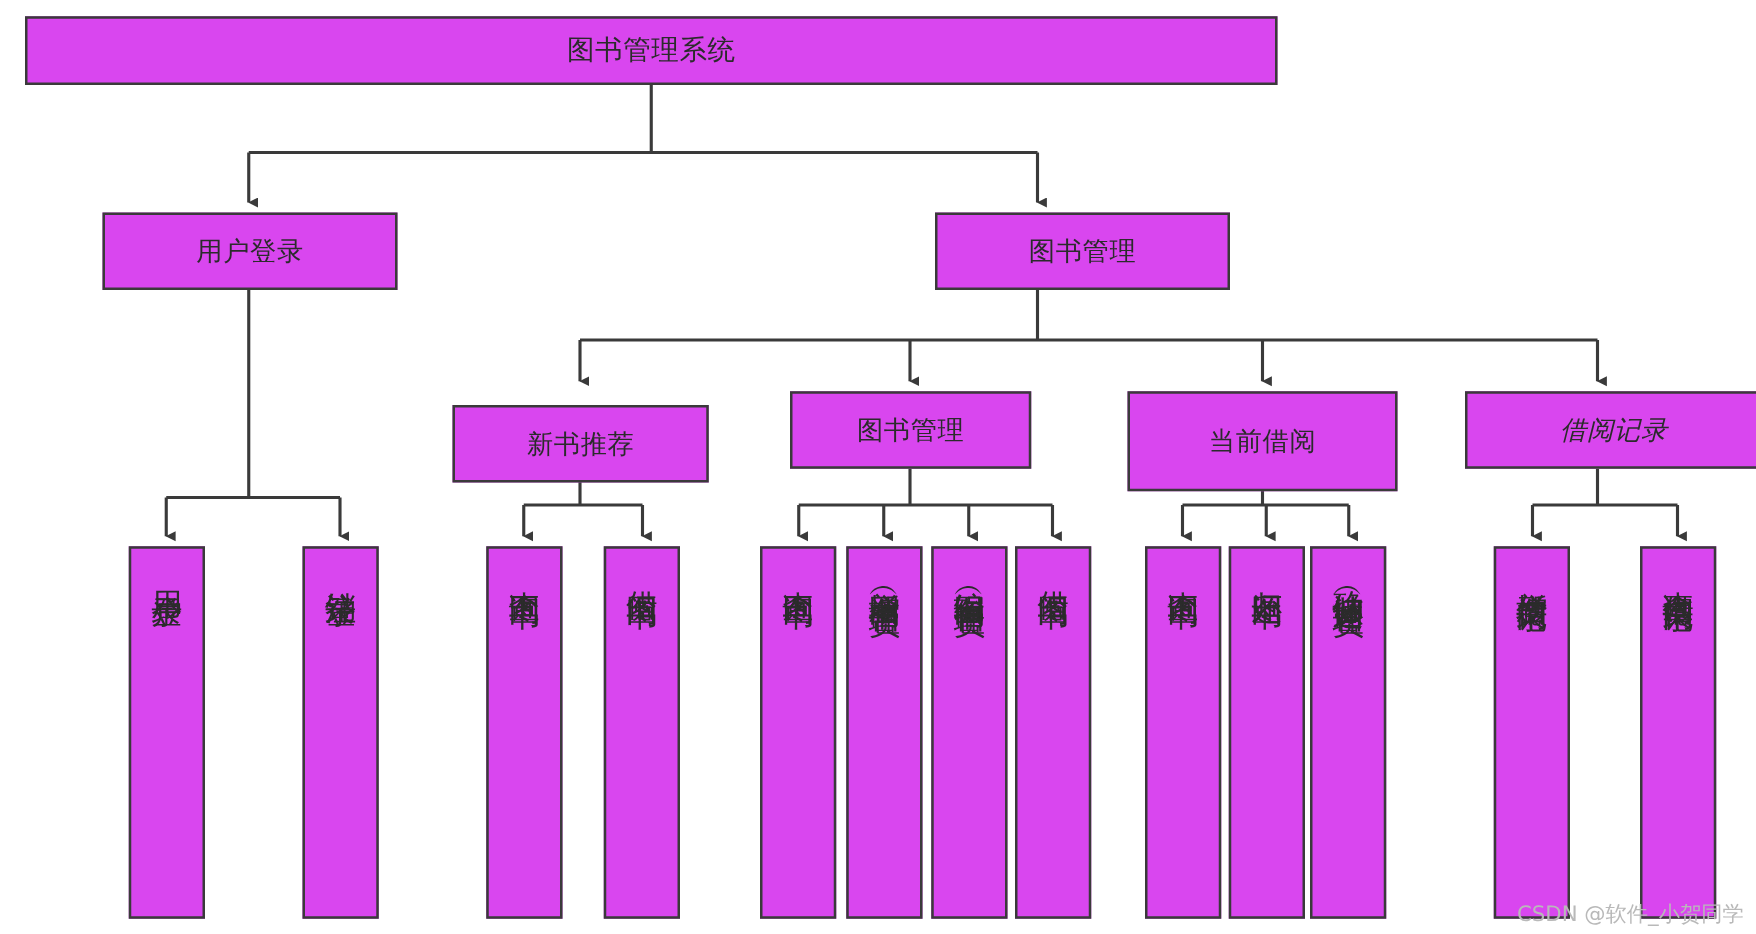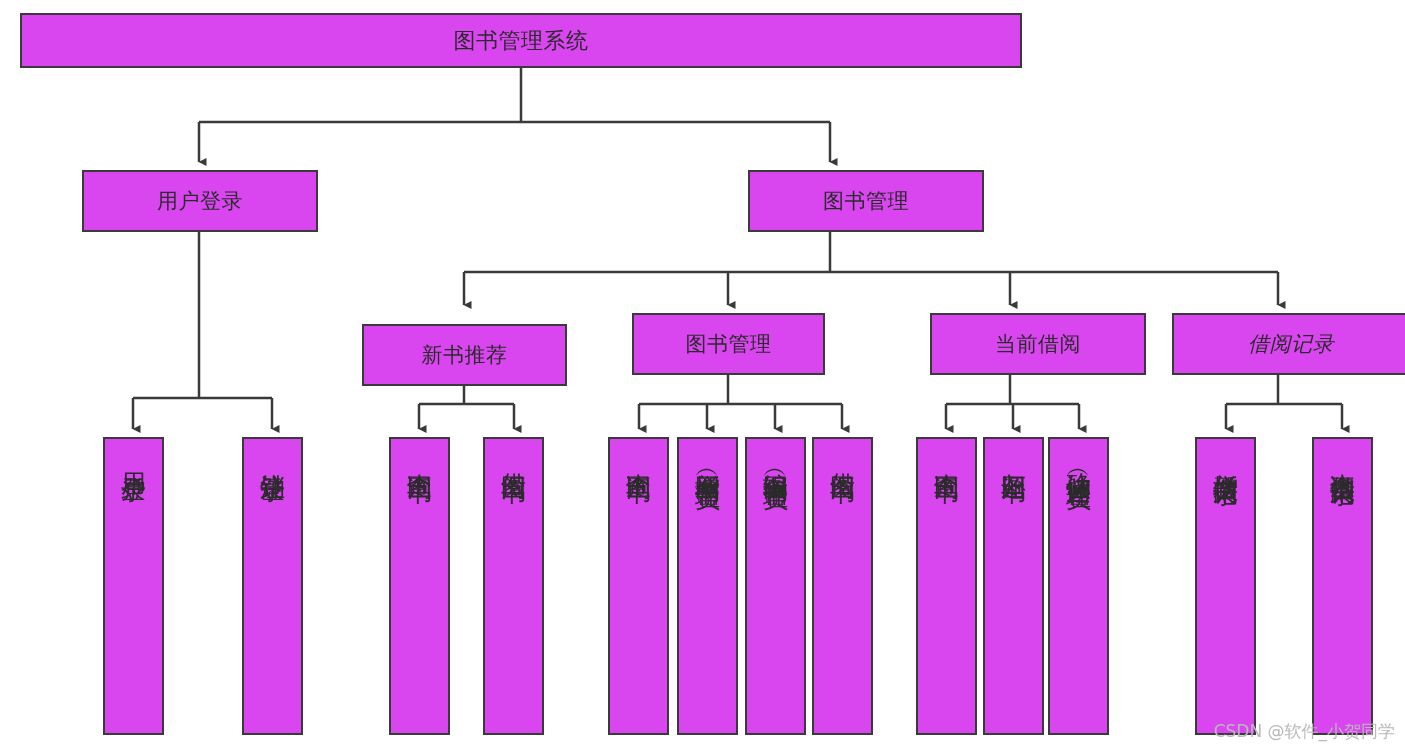--- a/index.html
+++ b/index.html
@@ -118,21 +118,21 @@
   <div class="node h-node" style="left:748px;top:170px;width:236px;height:62px;">
     <span class="label">图书管理</span>
   </div>
 
   <div class="node h-node" style="left:362px;top:324px;width:205px;height:62px;">
     <span class="label">新书推荐</span>
   </div>
   <div class="node h-node" style="left:632px;top:313px;width:193px;height:62px;">
     <span class="label">图书管理</span>
   </div>
-  <div class="node h-node" style="left:902px;top:313px;width:216px;height:62px;margin-left:28px;">
+  <div class="node h-node" style="left:902px;top:313px;width:216px;height:80px;">
     <span class="label">当前借阅</span>
   </div>
   <div class="node h-node" style="left:1172px;top:313px;width:238px;height:62px;font-style:italic;">
     <span class="label">借阅记录</span>
   </div>
 
   <div class="node v-node" style="left:103px;top:437px;width:61px;height:298px;">
     <span class="label">用户登录</span>
   </div>
   <div class="node v-node" style="left:242px;top:437px;width:61px;height:298px;">

